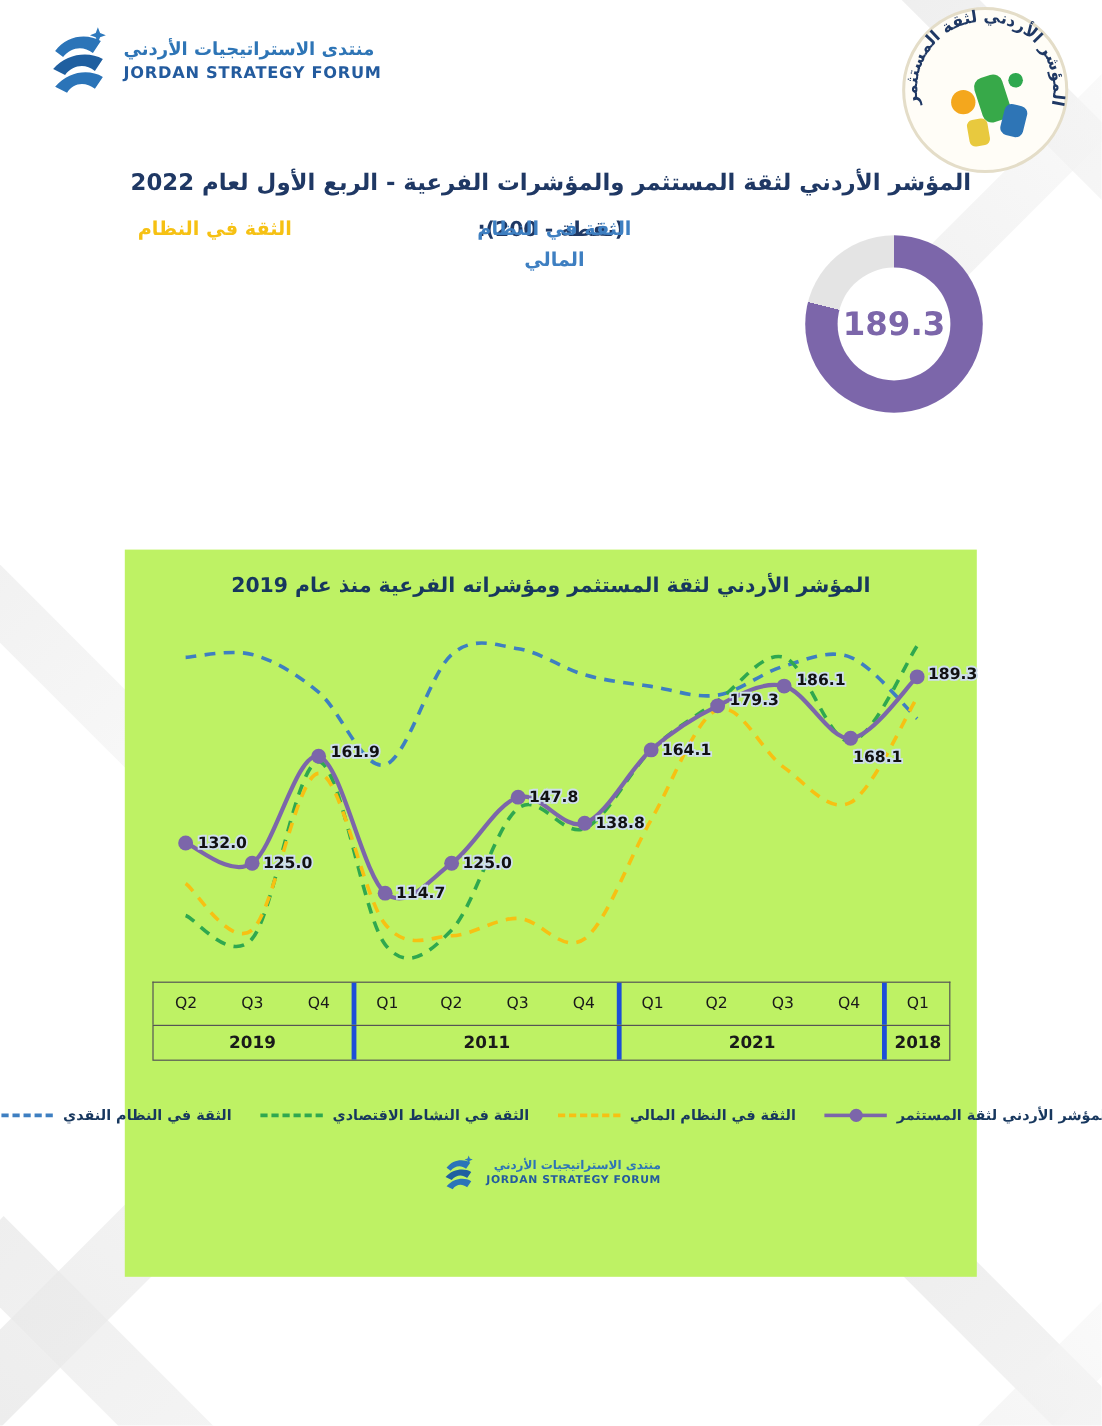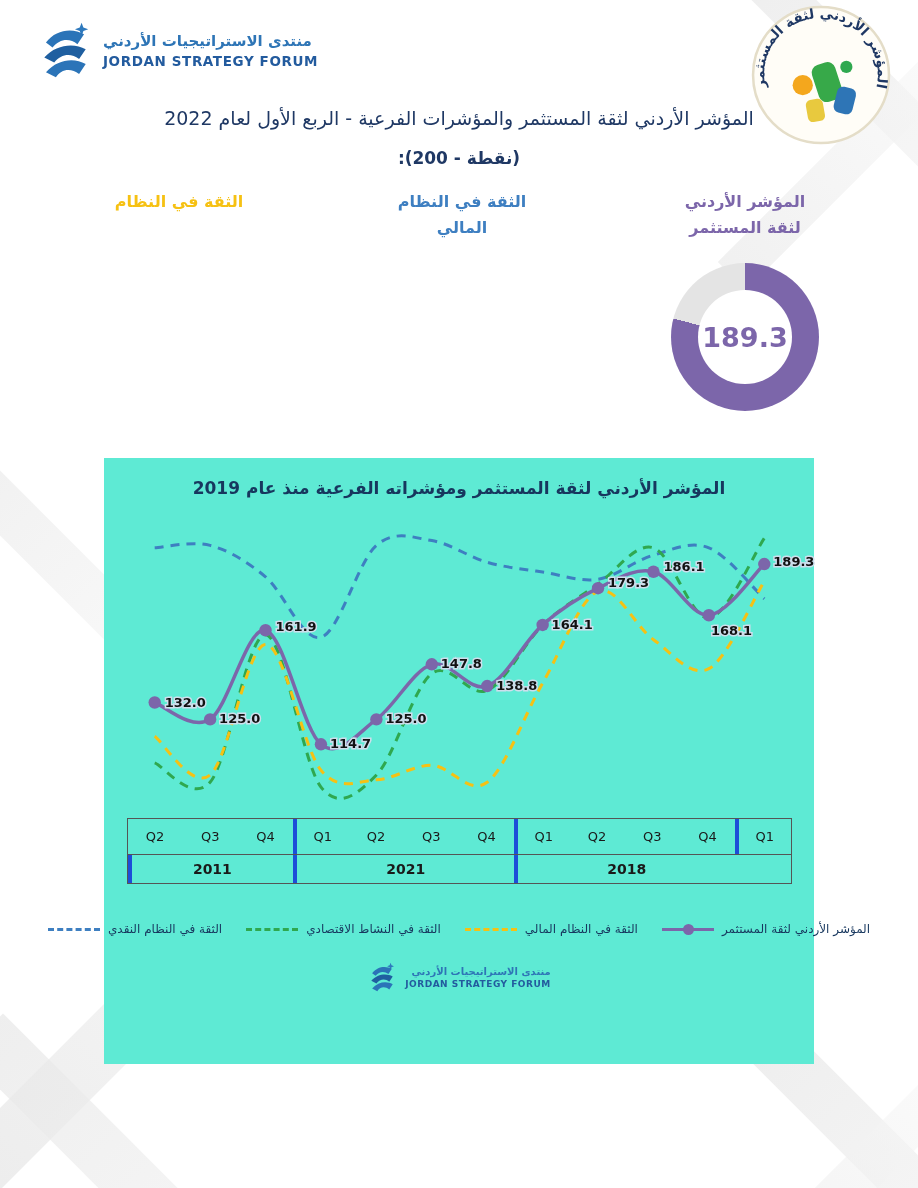--- a/index.html
+++ b/index.html
@@ -22,36 +22,36 @@
   #jsf-header { position:absolute; left:36px; top:18px; display:flex; align-items:center; gap:9px; z-index:2; }
   .jsf-text { display:flex; flex-direction:column; gap:3px; }
   .jsf-ar { color:#2e75b6; font-size:15px; font-weight:bold; direction:rtl; text-align:left; }
   .jsf-en { color:#235b9e; font-size:13.5px; font-weight:bold; letter-spacing:.6px; }
 
   #badge { position:absolute; right:26px; top:4px; z-index:2; }
 
   
   #main-title { position:absolute; top:104px; left:0; width:100%; text-align:center;
     direction:rtl; color:#1f3864; z-index:2; }
-  #main-title .t1 { font-size:19px; font-weight:normal; line-height:1.55; }
+  #main-title .t1 { font-size:19px; font-weight:bold; line-height:1.55;margin-top:34px; }
   #main-title .t2 { font-size:17px; font-weight:bold; margin-top:15px; }
 
   
-  #donut-row { position:absolute; top:189px; left:92px; width:740px;
+  #donut-row { position:absolute; top:178px; left:92px; width:740px;
     display:flex; justify-content:space-between; z-index:2; }
   .donut-card { width:174px; text-align:center; }
   .donut-title { font-size:16px; font-weight:bold; direction:rtl; line-height:1.65; min-height:56px; }
   .donut { width:148px; height:148px; border-radius:50%; position:relative; margin:18px auto 0; }
   .donut::after { content:""; position:absolute; inset:27px; background:#ffffff; border-radius:50%; }
   .donut-value { position:absolute; inset:0; display:flex; align-items:center; justify-content:center;
     font-size:27px; font-weight:bold; z-index:1; }
 
   
   #chart-panel { position:absolute; left:104px; top:458px; width:710px; height:606px;
-    background:#5eead4; z-index:1; }
+    background:#bef264; z-index:1; }
   #chart-title { padding-top:20px; text-align:center; direction:rtl;
     color:#17375e; font-size:17px; font-weight:bold; }
   #trend-chart { display:block; margin:8px auto 0; overflow:visible; }
   .pt-label { font-size:13px; font-weight:600; fill:#111111;
     paint-order:stroke; stroke:#cedeec; stroke-width:3px; }
 
   
   #axis-table { width:665px; margin:0 auto; }
   #axis-quarters { display:grid; grid-template-columns:repeat(12,1fr);
     border:1px solid #555; border-bottom:none; height:36px; }
@@ -60,21 +60,21 @@
   #axis-years { display:grid; border:1px solid #555; height:30px; }
   .y-cell { display:flex; align-items:center; justify-content:center;
     font-size:14px; font-weight:600; color:#1a1a1a; }
   .gb { border-left:4px solid #1d4ed8; }
 
   
   #legend { margin-top:38px; display:flex; justify-content:center; align-items:center; gap:24px; }
   .legend-item { display:flex; align-items:center; gap:8px; }
   .legend-sample { display:inline-block; width:52px; height:0; position:relative; }
   .legend-dot { position:absolute; top:-7px; left:21px; width:11px; height:11px; border-radius:50%; }
-  .legend-label { font-size:12px; font-weight:normal; color:#17375e; direction:rtl; white-space:nowrap; }
+  .legend-label { font-size:12px; font-weight:bold; color:#17375e; direction:rtl; white-space:nowrap; }
 
   
   #footer-logo { margin-top:24px; display:flex; justify-content:center; align-items:center; gap:8px; }
   .jsf-ar-sm { color:#2e75b6; font-size:10px; font-weight:bold; direction:rtl; }
   .jsf-en-sm { color:#235b9e; font-size:9px; font-weight:bold; letter-spacing:.5px; }
 </style>
 </head>
 <body>
 
 <svg width="0" height="0" style="position:absolute" aria-hidden="true">
@@ -136,24 +136,20 @@
       <div>الثقة في النظام</div>
     </div>
   </div>
   <div class="donut-card">
     <div class="donut-title" style="color: rgb(62, 127, 193);">
       <div>الثقة في النظام</div>
       <div>المالي</div>
     </div>
   </div>
   <div class="donut-card">
-    <div class="donut-title" style="color: rgb(124, 102, 170);">
-      <div>المؤشر الأردني</div>
-      <div>لثقة المستثمر</div>
-    </div>
     <div class="donut" style="background: conic-gradient(rgb(124, 102, 170) 0deg, rgb(124, 102, 170) 79%, rgb(228, 228, 228) 79%, rgb(228, 228, 228) 100%);">
       <span class="donut-value" style="color: rgb(124, 102, 170);">189.3</span>
     </div>
   </div>
 </div>
 
 <div id="chart-panel">
   <div id="chart-title">المؤشر الأردني لثقة المستثمر ومؤشراته الفرعية منذ عام 2019</div>
 
   <svg id="trend-chart" width="665" height="312">
@@ -196,20 +192,21 @@
         <div class="q-cell">Q2</div>
         <div class="q-cell">Q3</div>
         <div class="q-cell">Q4</div>
         <div class="q-cell gb">Q1</div>
         <div class="q-cell">Q2</div>
         <div class="q-cell">Q3</div>
         <div class="q-cell">Q4</div>
         <div class="q-cell gb">Q1</div>
       </div>
     <div id="axis-years" style="grid-template-columns: 3fr 4fr 4fr 1fr;">
+        <div class="y-cell">2019</div>
         <div class="y-cell gb">2011</div>
         <div class="y-cell gb">2021</div>
         <div class="y-cell gb">2018</div>
       </div>
   </div>
 
   <div id="legend">
     <div class="legend-item">
       <span class="legend-sample" style="border-top: 3.5px dashed rgb(62, 127, 193);"></span>
       <span class="legend-label">الثقة في النظام النقدي</span>

